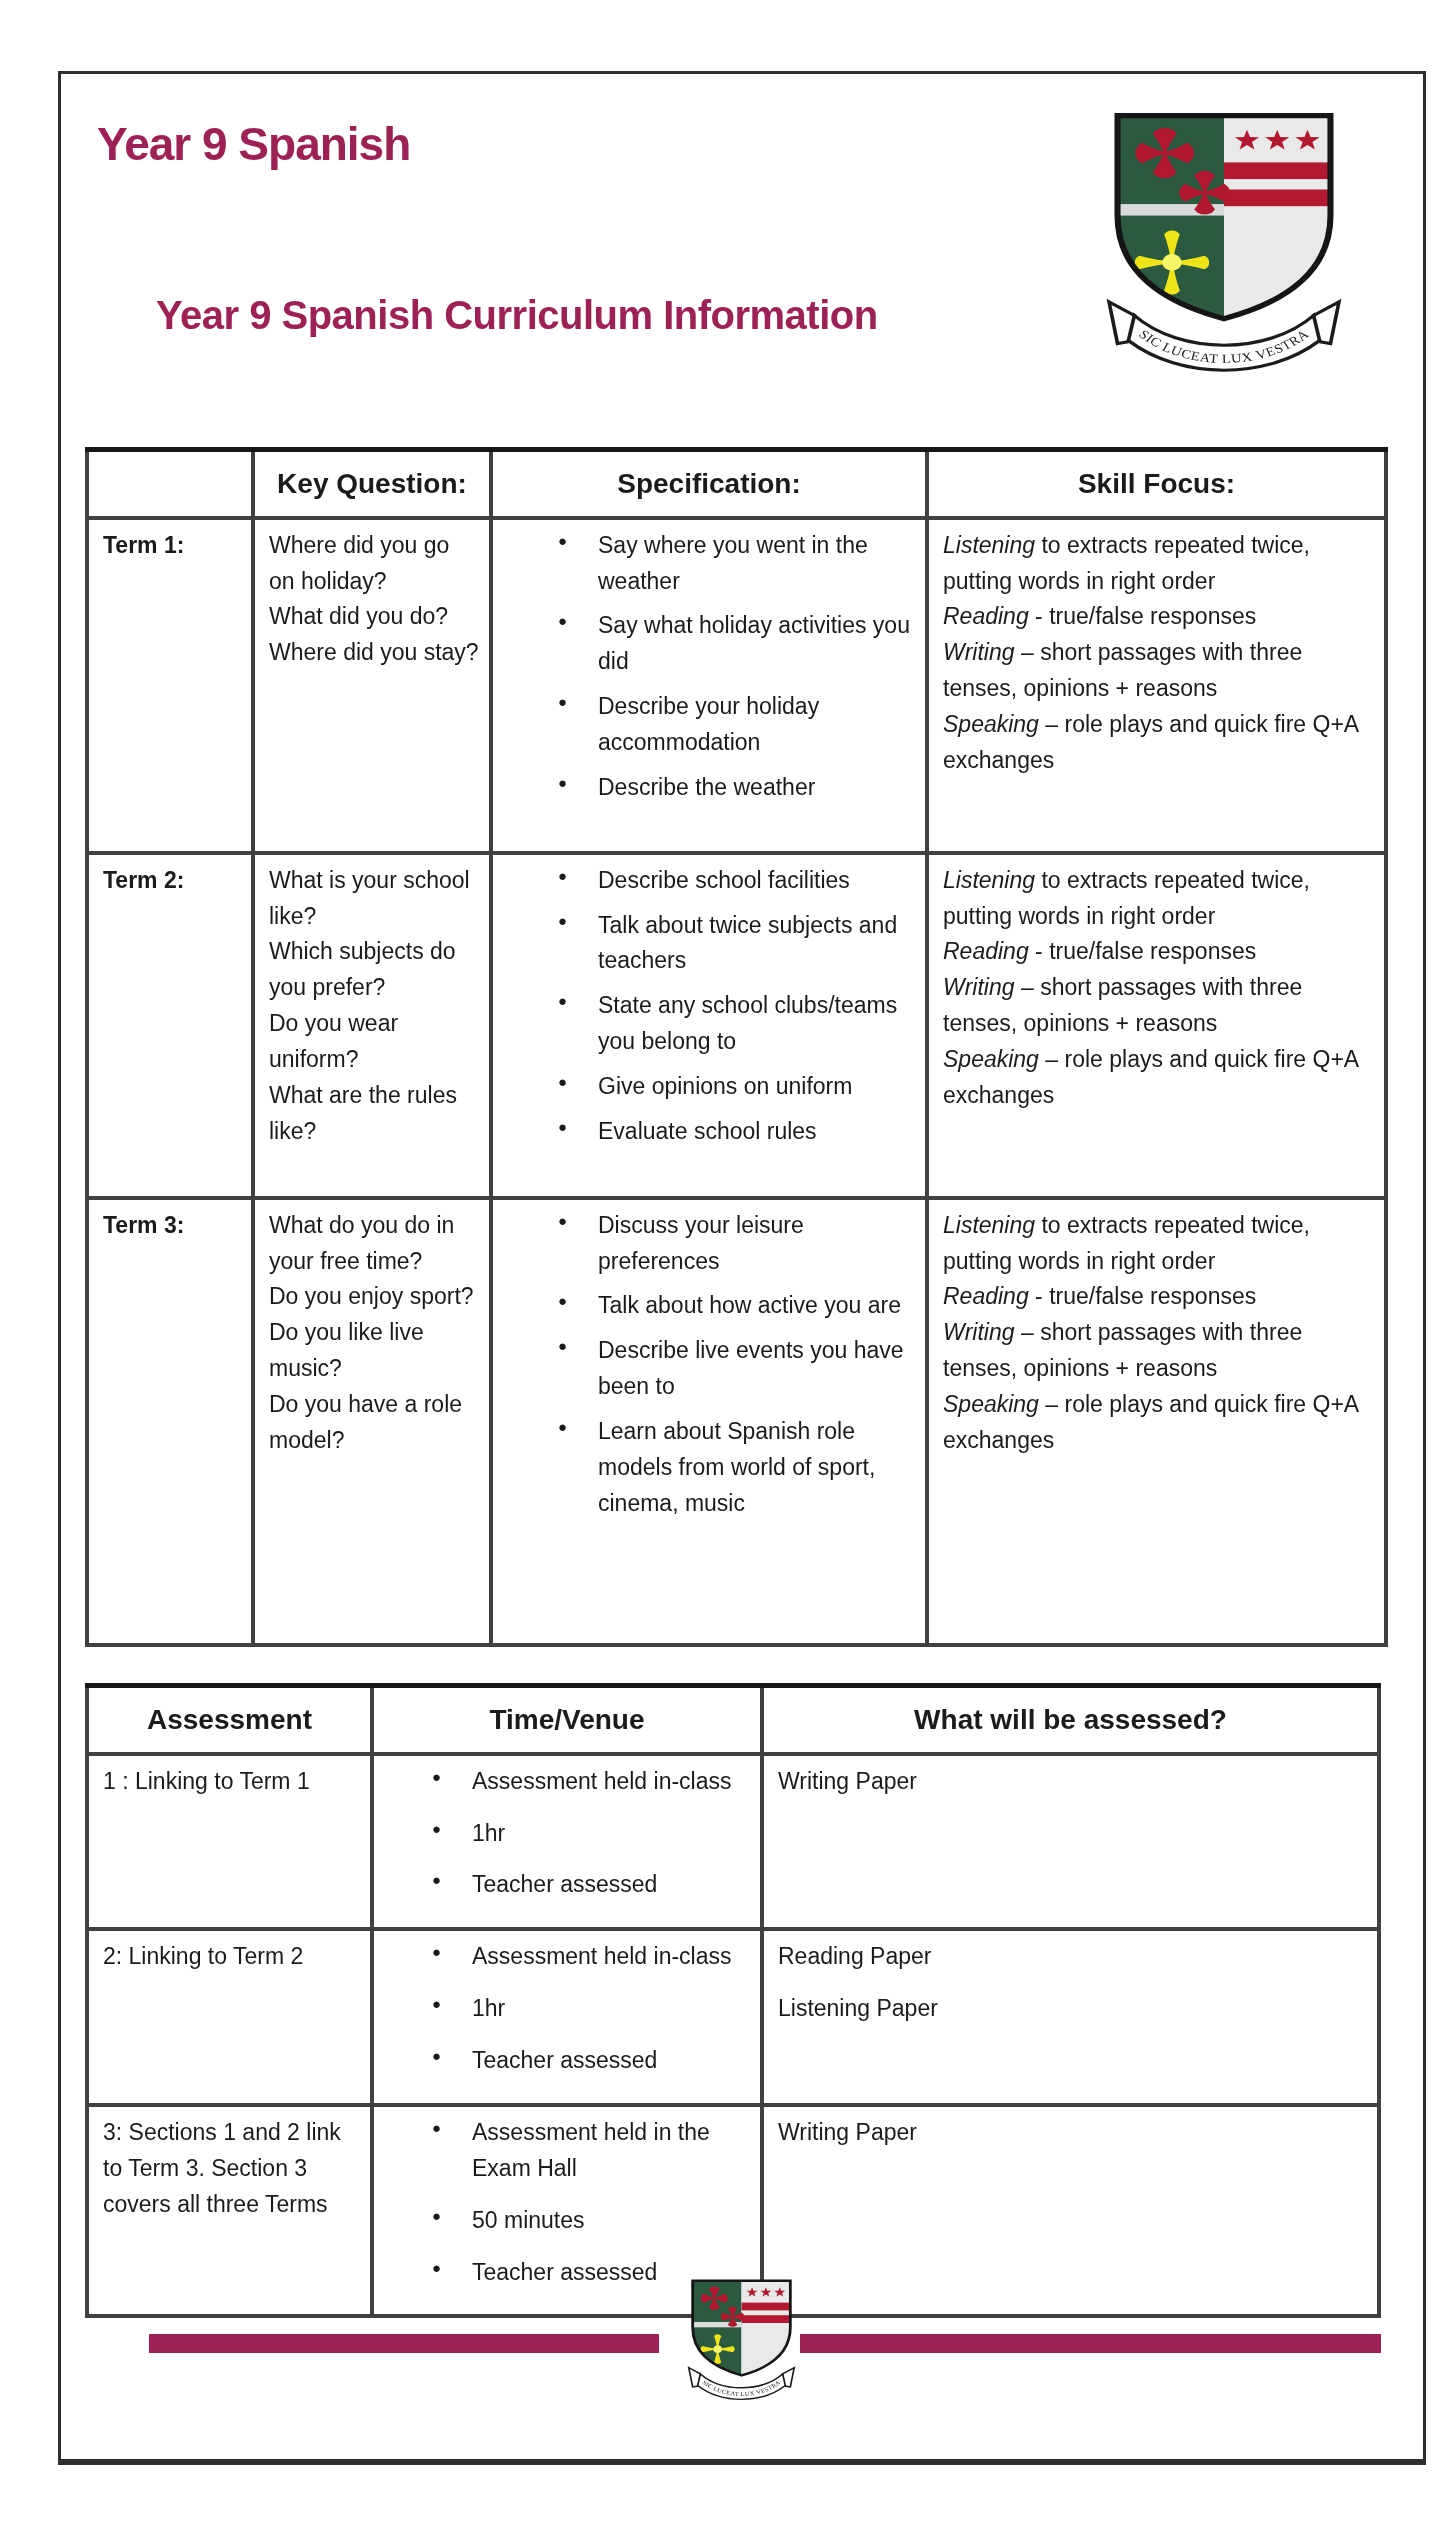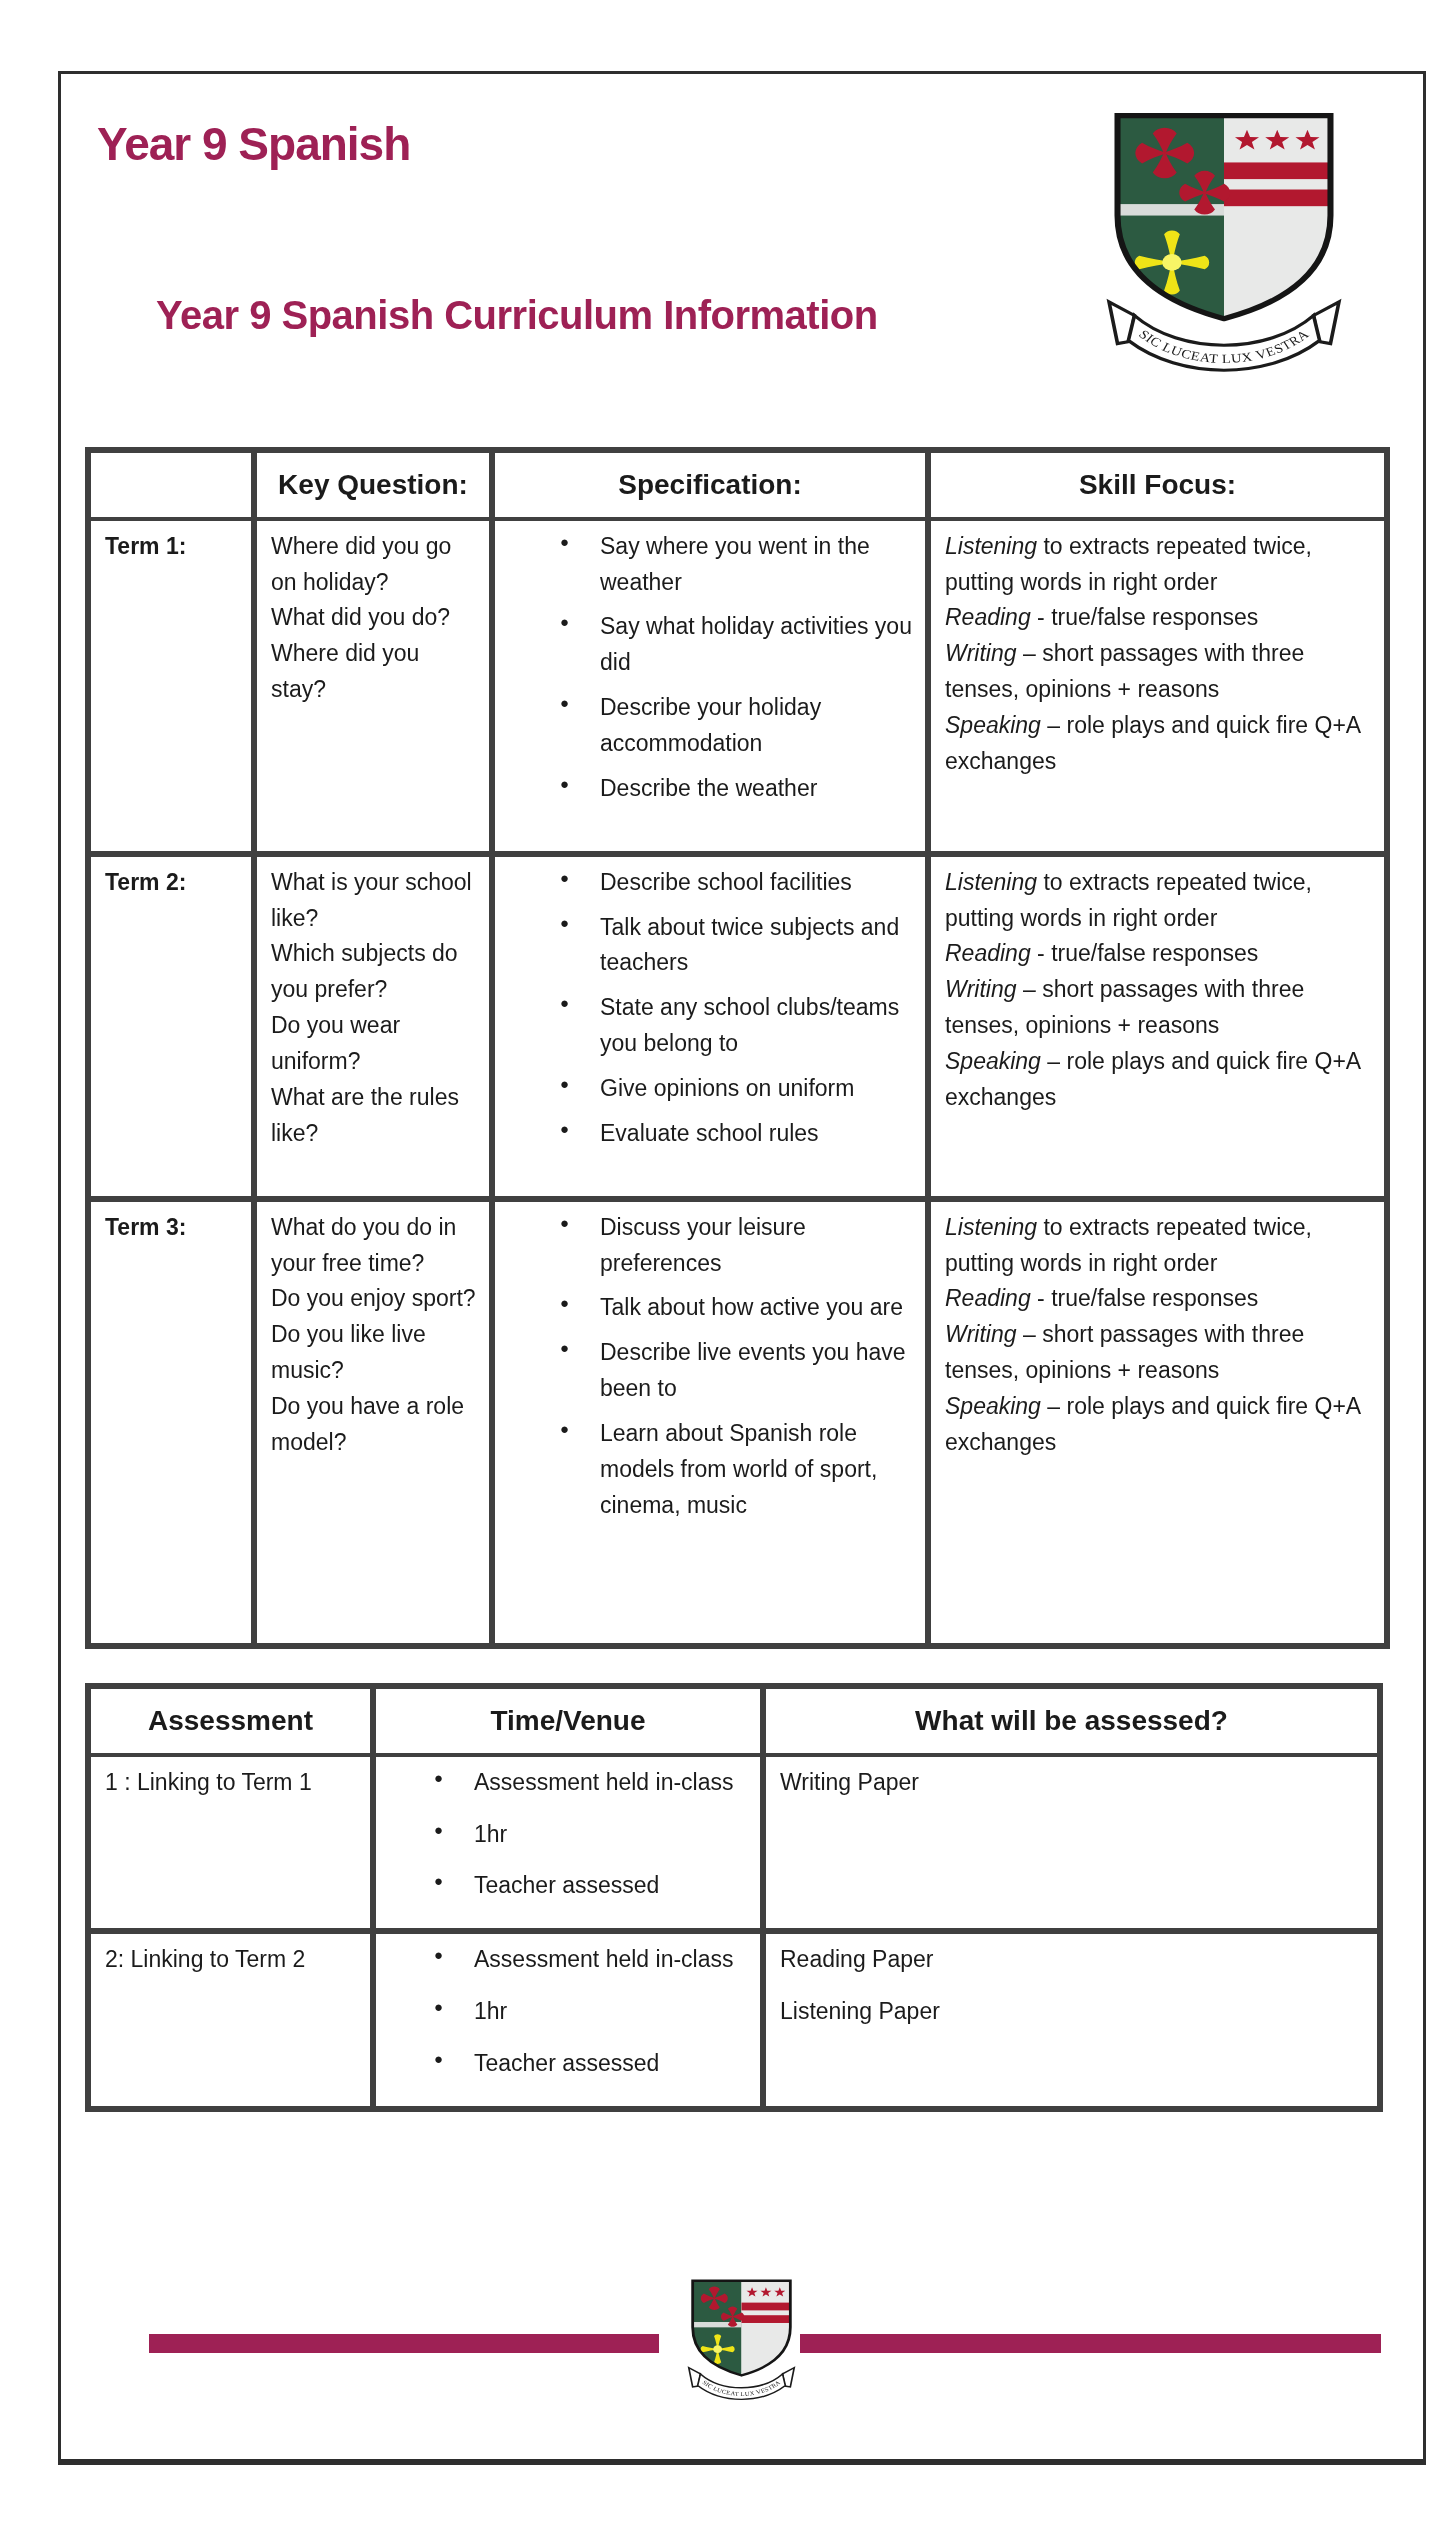--- a/index.html
+++ b/index.html
@@ -37,21 +37,21 @@
   .c-silver{fill:var(--crest-silver);}
   .c-yellow{fill:var(--crest-yellow);}
 
   table.tbl{
     position:absolute;border-collapse:collapse;table-layout:fixed;background:#fff;
     font-size:23px;line-height:1.56;color:var(--text);
   }
   #curriculum-table{left:85px;top:447px;width:1299px;}
   #assessment-table{left:85px;top:1683px;width:1292px;}
   .tbl{border:3px solid #161616;border-top-width:5px;}
-  .tbl th,.tbl td{border:6px solid #404040;}
+  .tbl th,.tbl td{border:4px solid #404040;}
   .tbl thead th{
     border-bottom-width:4px;font-size:28px;font-weight:bold;text-align:center;
     padding:10px 4px;vertical-align:middle;
   }
   .tbl tbody td{vertical-align:top;border-top-width:3px;padding:8px 10px 8px 14px;}
   #curriculum-table tr.row-t1{height:335px;}
   #curriculum-table tr.row-t2{height:345px;}
   #curriculum-table tr.row-t3{height:447px;padding-left:31px;}
   #assessment-table tr.row-a1{height:170px;}
   #assessment-table tr.row-a2{height:172px;}
@@ -261,20 +261,33 @@
           <li>Assessment held in-class</li>
           <li>1hr</li>
           <li>Teacher assessed</li>
         </ul>
       </td>
       <td class="assessed-cell">
         <div>Reading Paper</div>
         <div>Listening Paper</div>
       </td>
     </tr>
+    <tr class="row-a3">
+      <td>3: Sections 1 and 2 link to Term 3. Section 3 covers all three Terms</td>
+      <td>
+        <ul class="blist">
+          <li>Assessment held in the Exam Hall</li>
+          <li>50 minutes</li>
+          <li>Teacher assessed</li>
+        </ul>
+      </td>
+      <td class="assessed-cell">
+        <div>Writing Paper</div>
+      </td>
+    </tr>
   </tbody>
 </table>
 
 <div id="footer-bar-left" class="footer-bar"></div>
 <div id="footer-bar-right" class="footer-bar"></div>
 
 <svg id="crest-small" class="crest" viewBox="0 0 200 266" preserveAspectRatio="none">
   <use href="#crestArt"></use>
 </svg>
 

